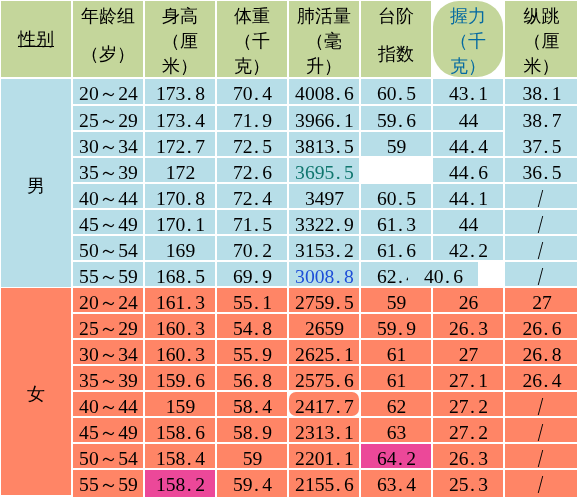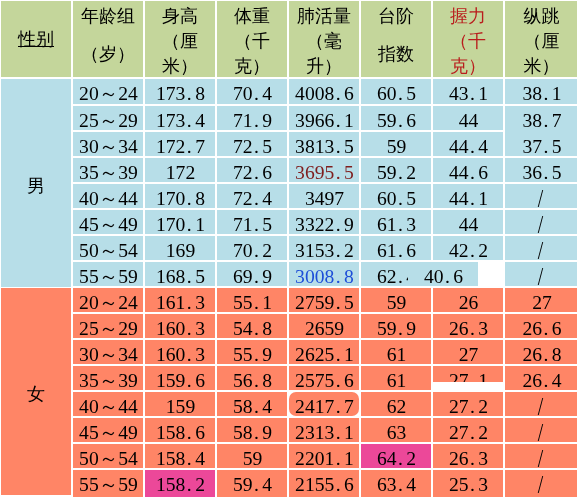--- a/index.html
+++ b/index.html
@@ -88,21 +88,21 @@
   </div>
   <div class="cell hdr-cell" style="left: 289px; top: 1px; width: 70px; height: 76px; padding-top: 2.5px; background: rgb(196, 214, 155); color: rgb(0, 0, 0);">
     <span class="ln" style="height:25.3333px;line-height:25px">肺活量</span>
     <span class="ln" style="height:25.3333px;line-height:25px">（毫</span>
     <span class="ln" style="height:25.3333px;line-height:25px">升）</span>
   </div>
   <div class="cell hdr-cell" style="left: 361px; top: 1px; width: 70px; height: 76px; padding-top: 2.5px; background: rgb(196, 214, 155); color: rgb(0, 0, 0);">
     <span class="ln" style="height:38px;line-height:25px">台阶</span>
     <span class="ln" style="height:38px;line-height:25px">指数</span>
   </div>
-  <div class="cell hdr-cell" style="left: 433px; top: 1px; width: 70px; height: 76px; padding-top: 2.5px; background: rgb(196, 214, 155); color: #b91c1c;">
+  <div class="cell hdr-cell" style="left: 433px; top: 1px; width: 70px; height: 76px; padding-top: 2.5px; background: rgb(196, 214, 155); color: #0369a1; border-radius: 26px;">
     <span class="ln" style="height:25.3333px;line-height:25px">握力</span>
     <span class="ln" style="height:25.3333px;line-height:25px">（千</span>
     <span class="ln" style="height:25.3333px;line-height:25px">克）</span>
   </div>
   <div class="cell hdr-cell" style="left: 505px; top: 1px; width: 73px; height: 76px; padding-top: 2.5px; background: rgb(196, 214, 155); color: rgb(0, 0, 0);">
     <span class="ln" style="height:25.3333px;line-height:25px">纵跳</span>
     <span class="ln" style="height:25.3333px;line-height:25px">（厘</span>
     <span class="ln" style="height:25.3333px;line-height:25px">米）</span>
   </div>
 
@@ -128,22 +128,21 @@
   <div class="cell data-cell male-cell" style="left: 145px; top: 132px; width: 70px; height: 24px; background: rgb(183, 222, 232); color: rgb(0, 0, 0);">172<span class="dot">.</span>7</div>
   <div class="cell data-cell male-cell" style="left: 217px; top: 132px; width: 70px; height: 24px; background: rgb(183, 222, 232); color: rgb(0, 0, 0);">72<span class="dot">.</span>5</div>
   <div class="cell data-cell male-cell" style="left: 289px; top: 132px; width: 70px; height: 24px; background: rgb(183, 222, 232); color: rgb(0, 0, 0);">3813<span class="dot">.</span>5</div>
   <div class="cell data-cell male-cell" style="left: 361px; top: 132px; width: 70px; height: 24px; background: rgb(183, 222, 232); color: rgb(0, 0, 0);">59</div>
   <div class="cell data-cell male-cell" style="left: 433px; top: 132px; width: 70px; height: 24px; background: rgb(183, 222, 232); color: rgb(0, 0, 0);">44<span class="dot">.</span>4</div>
   <div class="cell data-cell male-cell" style="left: 505px; top: 132px; width: 73px; height: 24px; background: rgb(183, 222, 232); color: rgb(0, 0, 0);">37<span class="dot">.</span>5</div>
 
   <div class="cell data-cell male-cell" style="left: 73px; top: 158px; width: 70px; height: 24px; background: rgb(183, 222, 232); color: rgb(0, 0, 0);">35～39</div>
   <div class="cell data-cell male-cell" style="left: 145px; top: 158px; width: 70px; height: 24px; background: rgb(183, 222, 232); color: rgb(0, 0, 0);">172</div>
   <div class="cell data-cell male-cell" style="left: 217px; top: 158px; width: 70px; height: 24px; background: rgb(183, 222, 232); color: rgb(0, 0, 0);">72<span class="dot">.</span>6</div>
-  <div class="cell data-cell male-cell" style="left: 289px; top: 158px; width: 70px; height: 24px; background: rgb(183, 222, 232); color: #7f1d1d;">3695<span class="dot">.</span>5</div>
-  <div class="cell data-cell male-cell" style="left: 361px; top: 158px; width: 70px; height: 24px; background: rgb(183, 222, 232); color: rgb(0, 0, 0);">59<span class="dot">.</span>2</div>
+  <div class="cell data-cell male-cell" style="left: 289px; top: 158px; width: 70px; height: 24px; background: rgb(183, 222, 232); color: #0f766e;">3695<span class="dot">.</span>5</div>
   <div class="cell data-cell male-cell" style="left: 433px; top: 158px; width: 70px; height: 24px; background: rgb(183, 222, 232); color: rgb(0, 0, 0);">44<span class="dot">.</span>6</div>
   <div class="cell data-cell male-cell" style="left: 505px; top: 158px; width: 73px; height: 24px; background: rgb(183, 222, 232); color: rgb(0, 0, 0);">36<span class="dot">.</span>5</div>
 
   <div class="cell data-cell male-cell" style="left: 73px; top: 184px; width: 70px; height: 24px; background: rgb(183, 222, 232); color: rgb(0, 0, 0);">40～44</div>
   <div class="cell data-cell male-cell" style="left: 145px; top: 184px; width: 70px; height: 24px; background: rgb(183, 222, 232); color: rgb(0, 0, 0);">170<span class="dot">.</span>8</div>
   <div class="cell data-cell male-cell" style="left: 217px; top: 184px; width: 70px; height: 24px; background: rgb(183, 222, 232); color: rgb(0, 0, 0);">72<span class="dot">.</span>4</div>
   <div class="cell data-cell male-cell" style="left: 289px; top: 184px; width: 70px; height: 24px; background: rgb(183, 222, 232); color: rgb(0, 0, 0);">3497</div>
   <div class="cell data-cell male-cell" style="left: 361px; top: 184px; width: 70px; height: 24px; background: rgb(183, 222, 232); color: rgb(0, 0, 0);">60<span class="dot">.</span>5</div>
   <div class="cell data-cell male-cell" style="left: 433px; top: 184px; width: 70px; height: 24px; background: rgb(183, 222, 232); color: rgb(0, 0, 0);">44<span class="dot">.</span>1</div>
   <div class="cell data-cell male-cell" style="left: 505px; top: 184px; width: 73px; height: 24px; background: rgb(183, 222, 232); color: rgb(0, 0, 0);"><span class="slash">/</span></div>
@@ -196,21 +195,21 @@
   <div class="cell data-cell female-cell" style="left: 289px; top: 340px; width: 70px; height: 24px; background: rgb(255, 133, 102); color: rgb(0, 0, 0);">2625<span class="dot">.</span>1</div>
   <div class="cell data-cell female-cell" style="left: 361px; top: 340px; width: 70px; height: 24px; background: rgb(255, 133, 102); color: rgb(0, 0, 0);">61</div>
   <div class="cell data-cell female-cell" style="left: 433px; top: 340px; width: 70px; height: 24px; background: rgb(255, 133, 102); color: rgb(0, 0, 0);">27</div>
   <div class="cell data-cell female-cell" style="left: 505px; top: 340px; width: 73px; height: 24px; background: rgb(255, 133, 102); color: rgb(0, 0, 0);">26<span class="dot">.</span>8</div>
 
   <div class="cell data-cell female-cell" style="left: 73px; top: 366px; width: 70px; height: 24px; background: rgb(255, 133, 102); color: rgb(0, 0, 0);">35～39</div>
   <div class="cell data-cell female-cell" style="left: 145px; top: 366px; width: 70px; height: 24px; background: rgb(255, 133, 102); color: rgb(0, 0, 0);">159<span class="dot">.</span>6</div>
   <div class="cell data-cell female-cell" style="left: 217px; top: 366px; width: 70px; height: 24px; background: rgb(255, 133, 102); color: rgb(0, 0, 0);">56<span class="dot">.</span>8</div>
   <div class="cell data-cell female-cell" style="left: 289px; top: 366px; width: 70px; height: 24px; background: rgb(255, 133, 102); color: rgb(0, 0, 0);">2575<span class="dot">.</span>6</div>
   <div class="cell data-cell female-cell" style="left: 361px; top: 366px; width: 70px; height: 24px; background: rgb(255, 133, 102); color: rgb(0, 0, 0);">61</div>
-  <div class="cell data-cell female-cell" style="left: 433px; top: 366px; width: 70px; height: 16px; background: rgb(255, 133, 102); color: rgb(0, 0, 0);">27<span class="dot">.</span>1</div>
+  <div class="cell data-cell female-cell" style="left: 433px; top: 366px; width: 70px; height: 24px; background: rgb(255, 133, 102); color: rgb(0, 0, 0);">27<span class="dot">.</span>1</div>
   <div class="cell data-cell female-cell" style="left: 505px; top: 366px; width: 73px; height: 24px; background: rgb(255, 133, 102); color: rgb(0, 0, 0);">26<span class="dot">.</span>4</div>
 
   <div class="cell data-cell female-cell" style="left: 73px; top: 392px; width: 70px; height: 24px; background: rgb(255, 133, 102); color: rgb(0, 0, 0);">40～44</div>
   <div class="cell data-cell female-cell" style="left: 145px; top: 392px; width: 70px; height: 24px; background: rgb(255, 133, 102); color: rgb(0, 0, 0);">159</div>
   <div class="cell data-cell female-cell" style="left: 217px; top: 392px; width: 70px; height: 24px; background: rgb(255, 133, 102); color: rgb(0, 0, 0);">58<span class="dot">.</span>4</div>
   <div class="cell data-cell female-cell" style="left: 289px; top: 392px; width: 70px; height: 24px; background: rgb(255, 133, 102); color: rgb(0, 0, 0); border-radius: 7px;">2417<span class="dot">.</span>7</div>
   <div class="cell data-cell female-cell" style="left: 361px; top: 392px; width: 70px; height: 24px; background: rgb(255, 133, 102); color: rgb(0, 0, 0);">62</div>
   <div class="cell data-cell female-cell" style="left: 433px; top: 392px; width: 70px; height: 24px; background: rgb(255, 133, 102); color: rgb(0, 0, 0);">27<span class="dot">.</span>2</div>
   <div class="cell data-cell female-cell" style="left: 505px; top: 392px; width: 73px; height: 24px; background: rgb(255, 133, 102); color: rgb(0, 0, 0);"><span class="slash">/</span></div>
 

